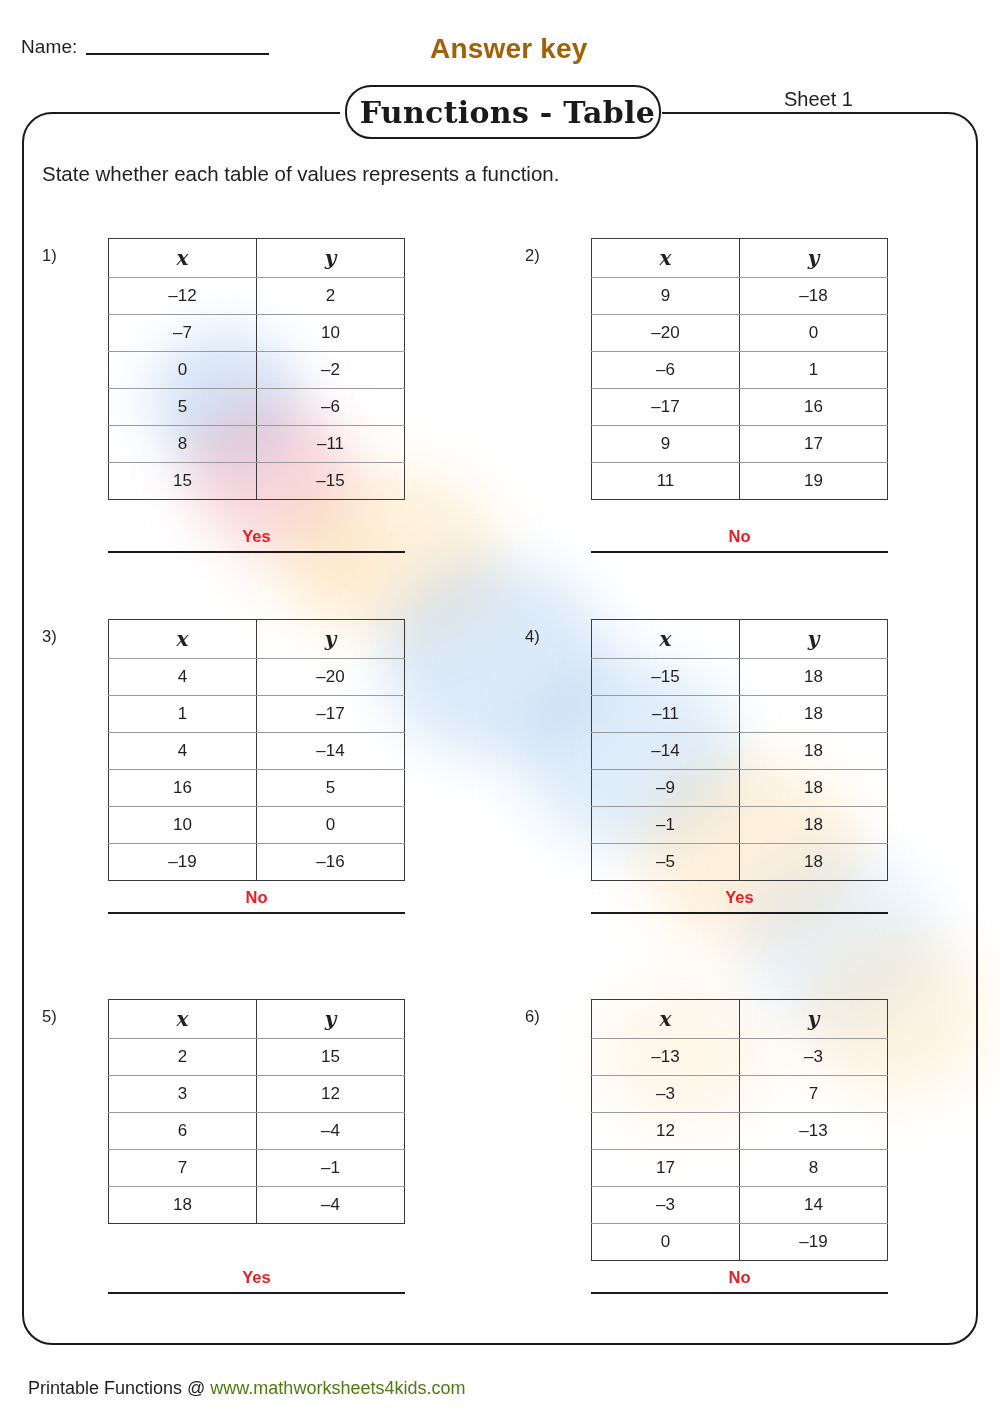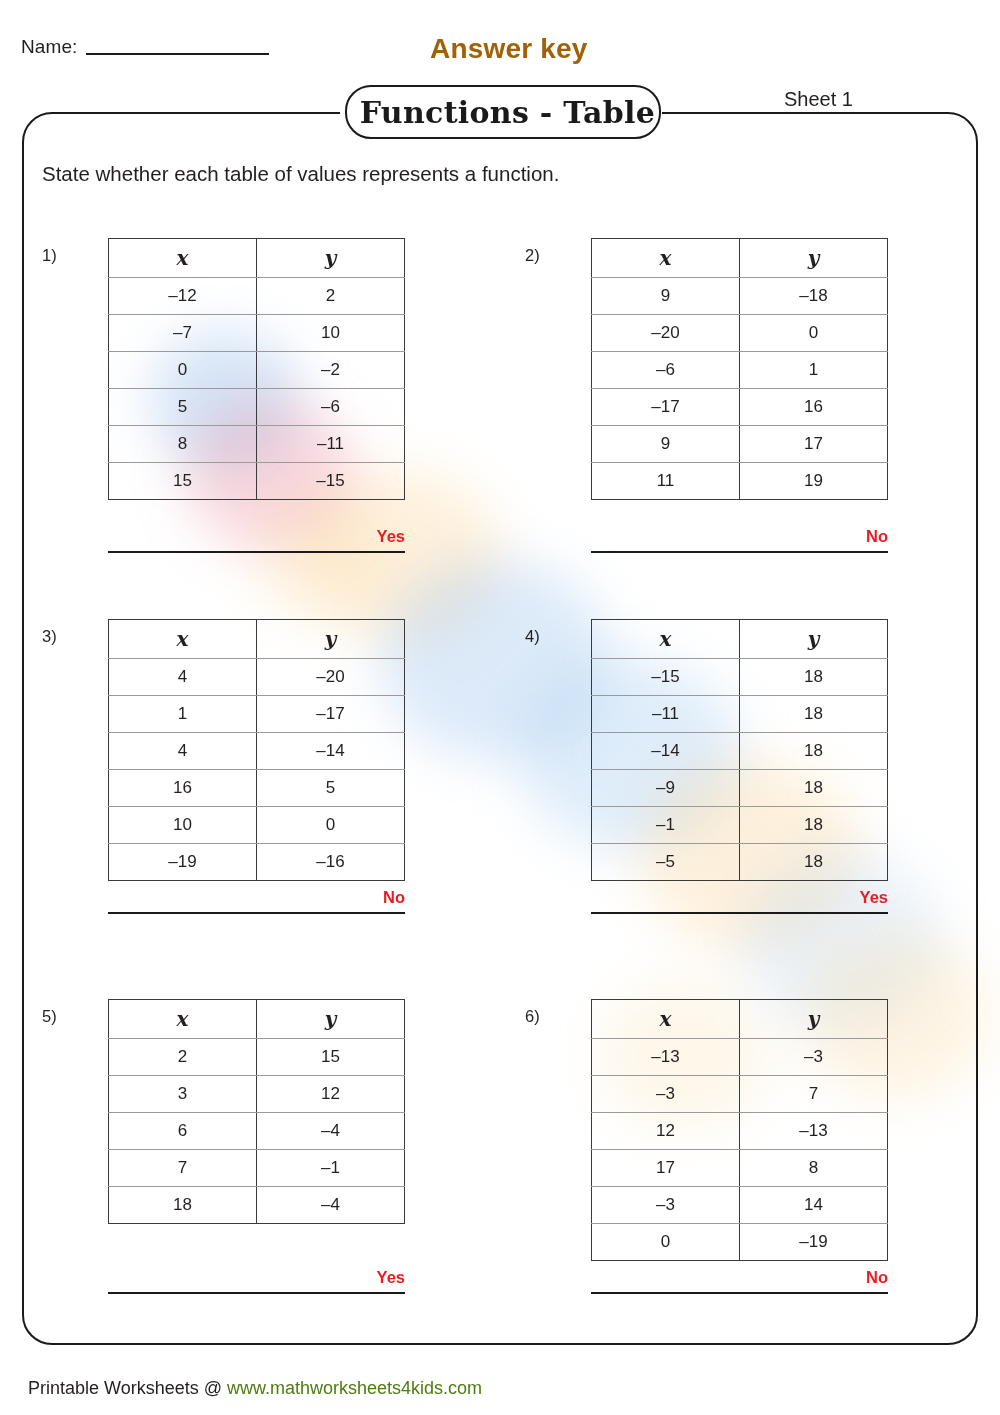--- a/index.html
+++ b/index.html
@@ -172,21 +172,21 @@
     font-weight: bold;
     font-size: 20px;
     height: 38px;
   }
   .answer-wrap {
     position: absolute;
     left: 80px;
     width: 297px;
   }
   .answer-text {
-    text-align: right;
+    text-align: center;
     font-size: 16.5px;
     font-weight: bold;
     color: #ec1c24;
     line-height: 20px;
     height: 20px;
   }
   .answer-rule {
     margin-top: 5px;
     border-bottom: 2.4px solid #1a1a1a;
     height: 0;
@@ -472,14 +472,14 @@
       </table>
     <div class="answer-wrap" style="top:268px;">
       <div class="answer-text">No</div>
       <div class="answer-rule"></div>
     </div>
   </div>
 
 </div>
 
 <div id="footer">
-  <span>Printable Worksheets @ </span><span class="url">www.mathworksheets4kids.com</span>
+  <span>Printable Functions @ </span><span class="url">www.mathworksheets4kids.com</span>
 </div>
 
 </body></html>

